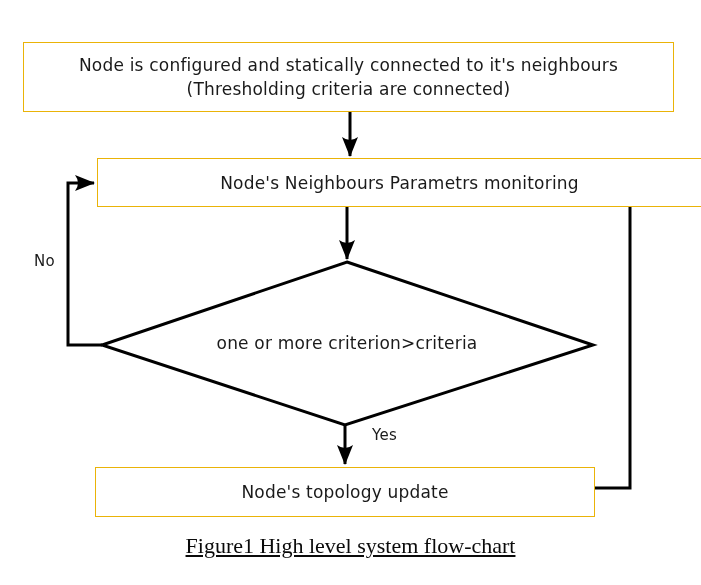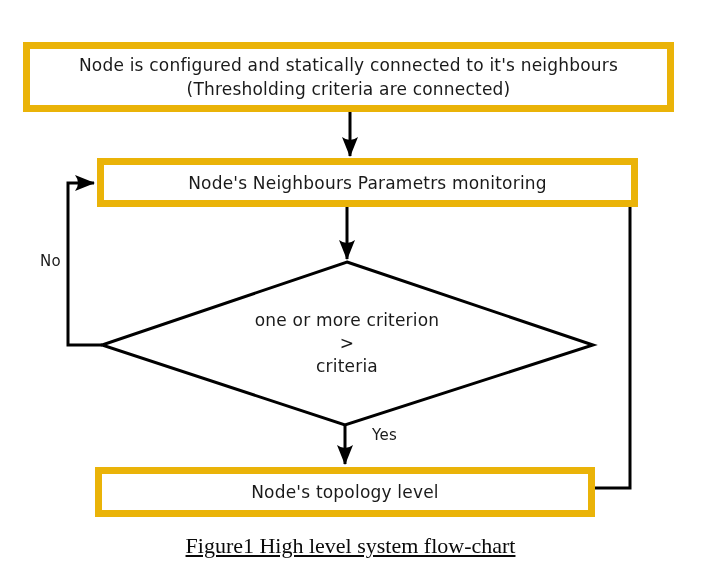--- a/index.html
+++ b/index.html
@@ -16,61 +16,61 @@
     font-family: "DejaVu Sans", "Liberation Sans", sans-serif;
   }
   .stage svg {
     position: absolute;
     left: 0;
     top: 0;
   }
   .node-box {
     position: absolute;
     box-sizing: border-box;
-    border: 7px solid #eab308;
+    border: 1px solid #eab308;
     background: #ffffff;
     display: flex;
     flex-direction: column;
     align-items: center;
     justify-content: center;
     text-align: center;
     color: #1a1a1a;
     font-size: 17px;
     line-height: 24px;
     letter-spacing: 0.2px;
     white-space: nowrap;
   }
   .box-start   { left: 23px;  top: 42px;  width: 651px; height: 70px; }
-  .box-monitor { left: 97px;  top: 158px; width: 541px; height: 49px; }
+  .box-monitor { left: 97px;  top: 158px; width: 605px; height: 49px; }
   .box-update  { left: 95px;  top: 467px; width: 500px; height: 50px; }
   .diamond-text {
     position: absolute;
     left: 197px;
     top: 306px;
     width: 300px;
     height: 74px;
     display: flex;
-    flex-direction: column;
+    flex-direction: row;
     align-items: center;
     justify-content: center;
     text-align: center;
     color: #1a1a1a;
     font-size: 17px;
     line-height: 23px;
     letter-spacing: 0.2px;
     white-space: nowrap;
   }
   .edge-label {
     position: absolute;
     color: #1a1a1a;
     font-size: 15px;
     line-height: 18px;
     letter-spacing: 0.3px;
   }
-  .label-no  { left: 40px;  top: 252px; }
+  .label-no  { left: 34px;  top: 252px; }
   .label-yes { left: 372px; top: 426px; }
   .caption {
     position: absolute;
     left: 0;
     right: 0;
     top: 532px;
     text-align: center;
     font-family: "Liberation Serif", "DejaVu Serif", serif;
     font-size: 22px;
     line-height: 28px;
@@ -112,21 +112,21 @@
     <div>Node's Neighbours Parametrs monitoring</div>
   </div>
 
   <div class="diamond-text">
     <div>one or more criterion</div>
     <div>&gt;</div>
     <div>criteria</div>
   </div>
 
   <div class="node-box box-update">
-    <div>Node's topology level</div>
+    <div>Node's topology update</div>
   </div>
 
   <div class="edge-label label-no">No</div>
   <div class="edge-label label-yes">Yes</div>
 
   <div class="caption">Figure1 High level system flow-chart</div>
 
 </div>
 
 </body></html>

